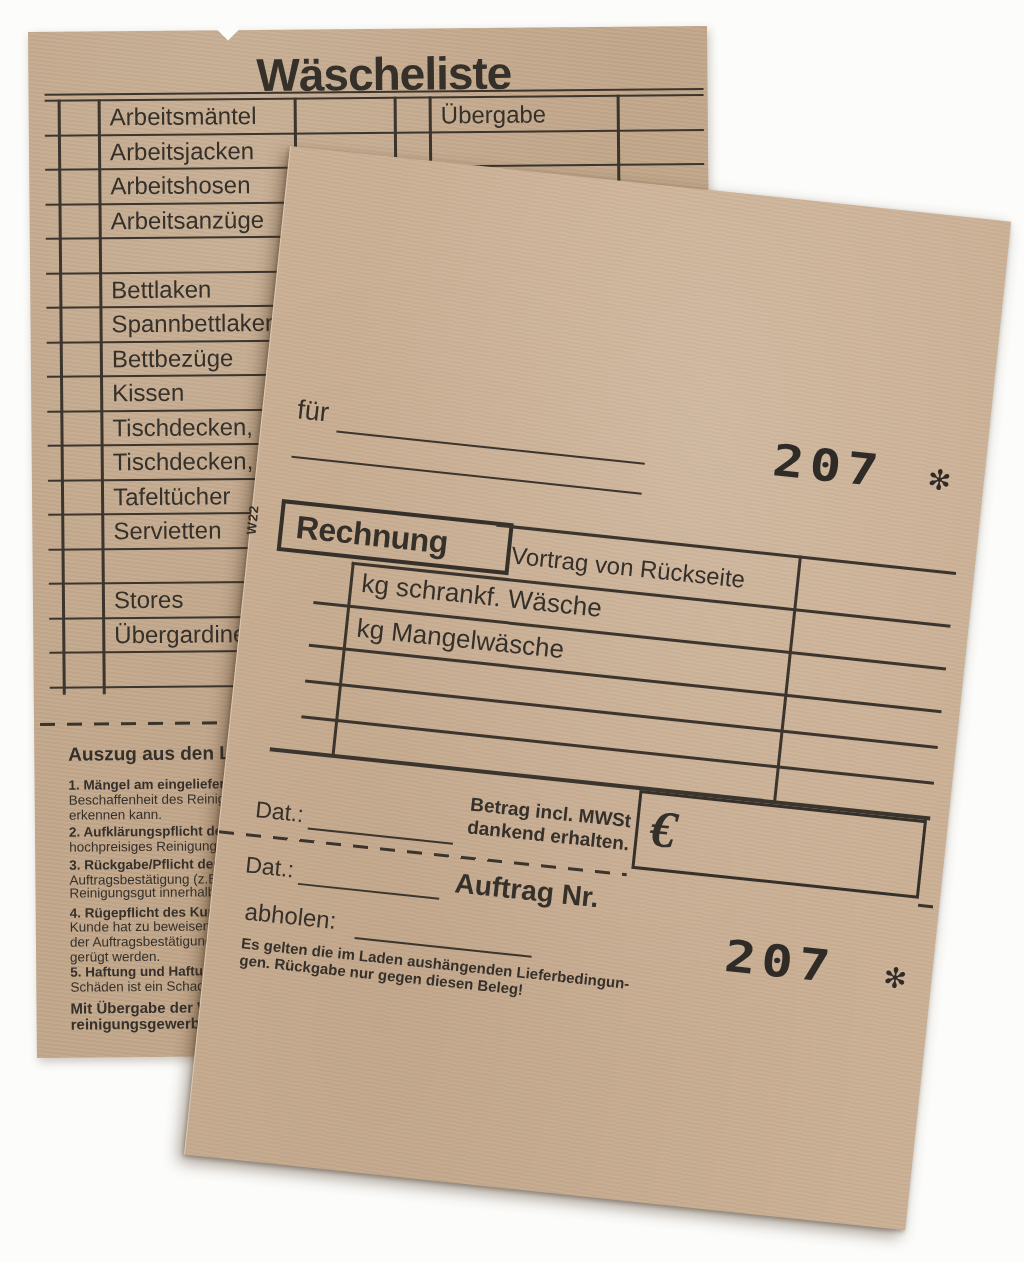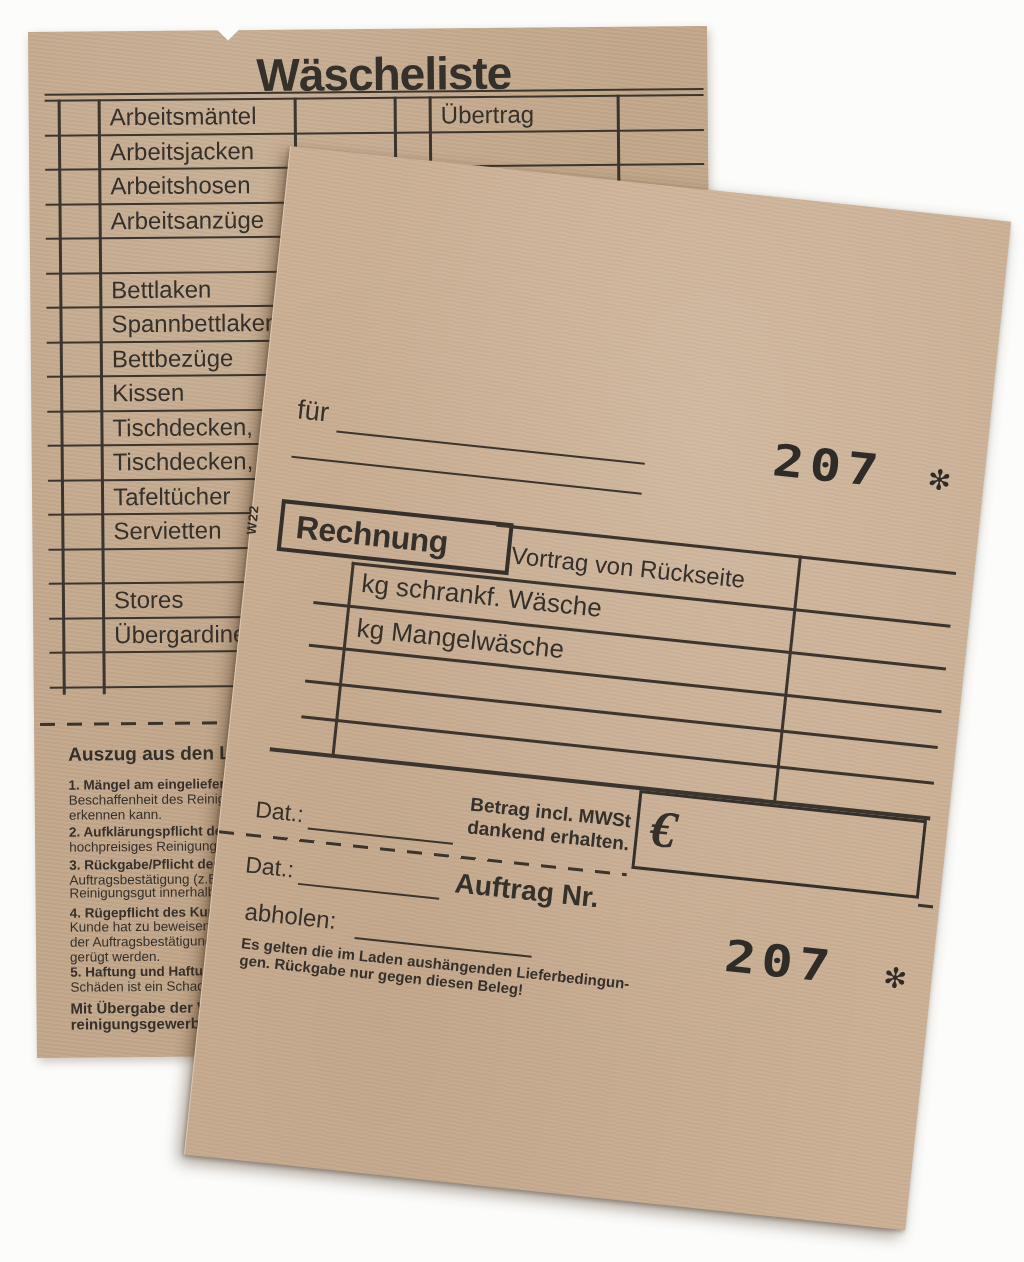--- a/index.html
+++ b/index.html
@@ -95,21 +95,21 @@
     <div class="wl-row"></div>
   </div>
 
   <div class="vline" style="left:29px;top:68px;height:595px;"></div>
   <div class="vline" style="left:69px;top:68px;height:595px;"></div>
   <div class="vline" style="left:265px;top:68px;height:595px;"></div>
   <div class="vline" style="left:365px;top:68px;height:595px;"></div>
   <div class="vline" style="left:400px;top:68px;height:595px;"></div>
   <div class="vline" style="left:588px;top:68px;height:595px;"></div>
 
-  <div class="lbl" style="left:412px;top:73px;font-size:24px;">Übertrag</div>
+  <div class="lbl" style="left:412px;top:73px;font-size:24px;">Übergabe</div>
 
   <div class="dash" style="left:6px;top:691px;width:666px;"></div>
 
   <div class="fp-head">Auszug aus den Lief</div>
   <div class="fp fp-b" style="top:746px;">1.  Mängel am eingelieferter</div>
   <div class="fp" style="top:761px;">Beschaffenheit des Reinigun</div>
   <div class="fp" style="top:776px;">erkennen kann.</div>
   <div class="fp fp-b" style="top:793px;">2.  Aufklärungspflicht des I</div>
   <div class="fp" style="top:808px;">hochpreisiges Reinigungsgut</div>
   <div class="fp fp-b" style="top:826px;">3.  Rückgabe/Pflicht des Ku</div>

